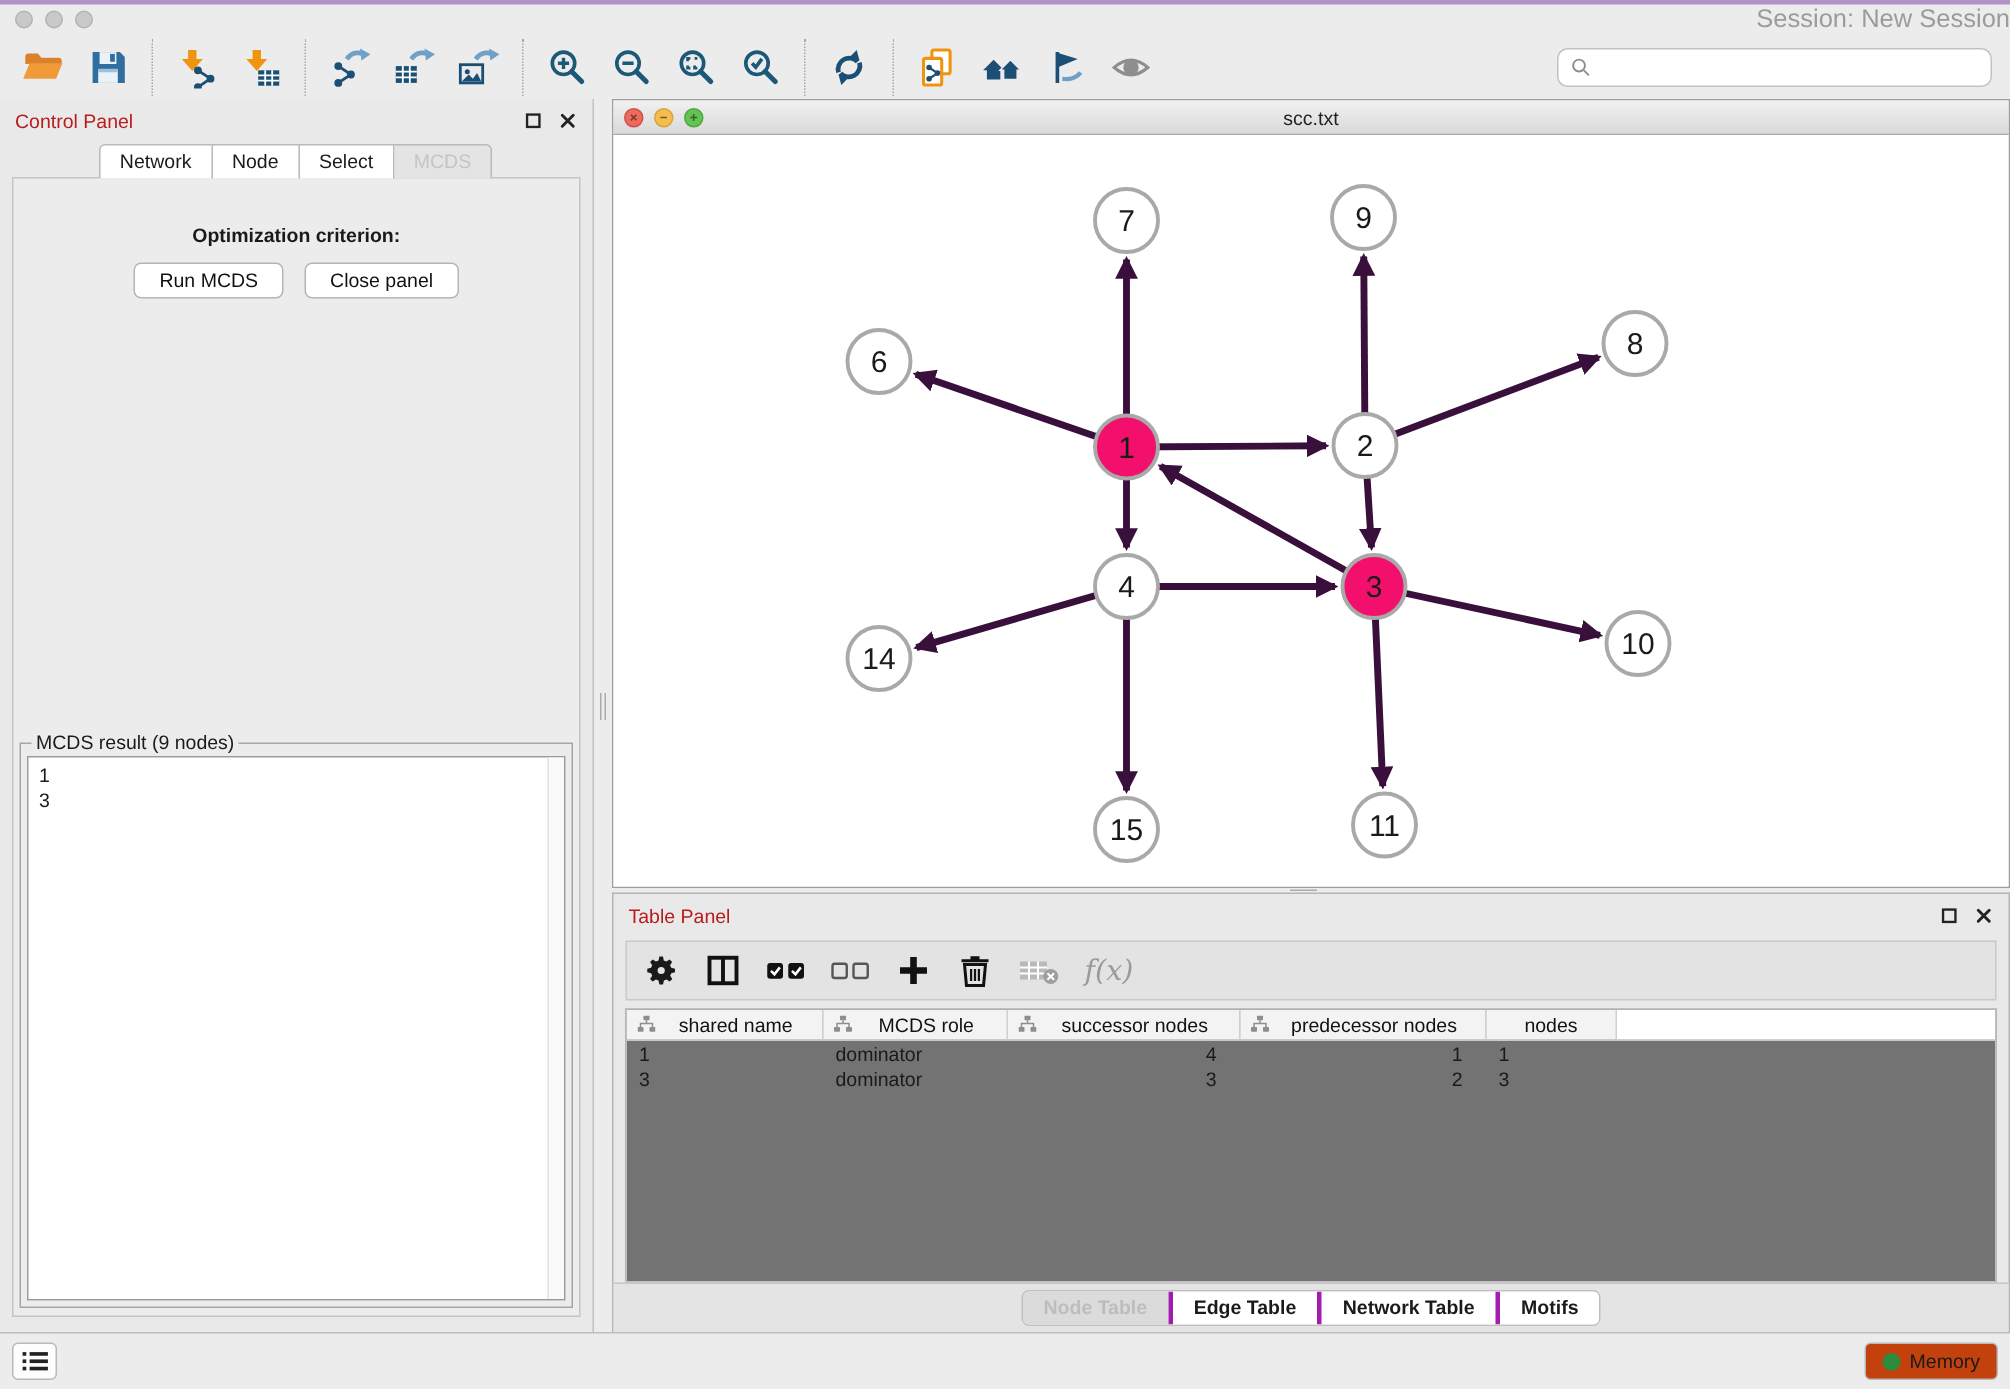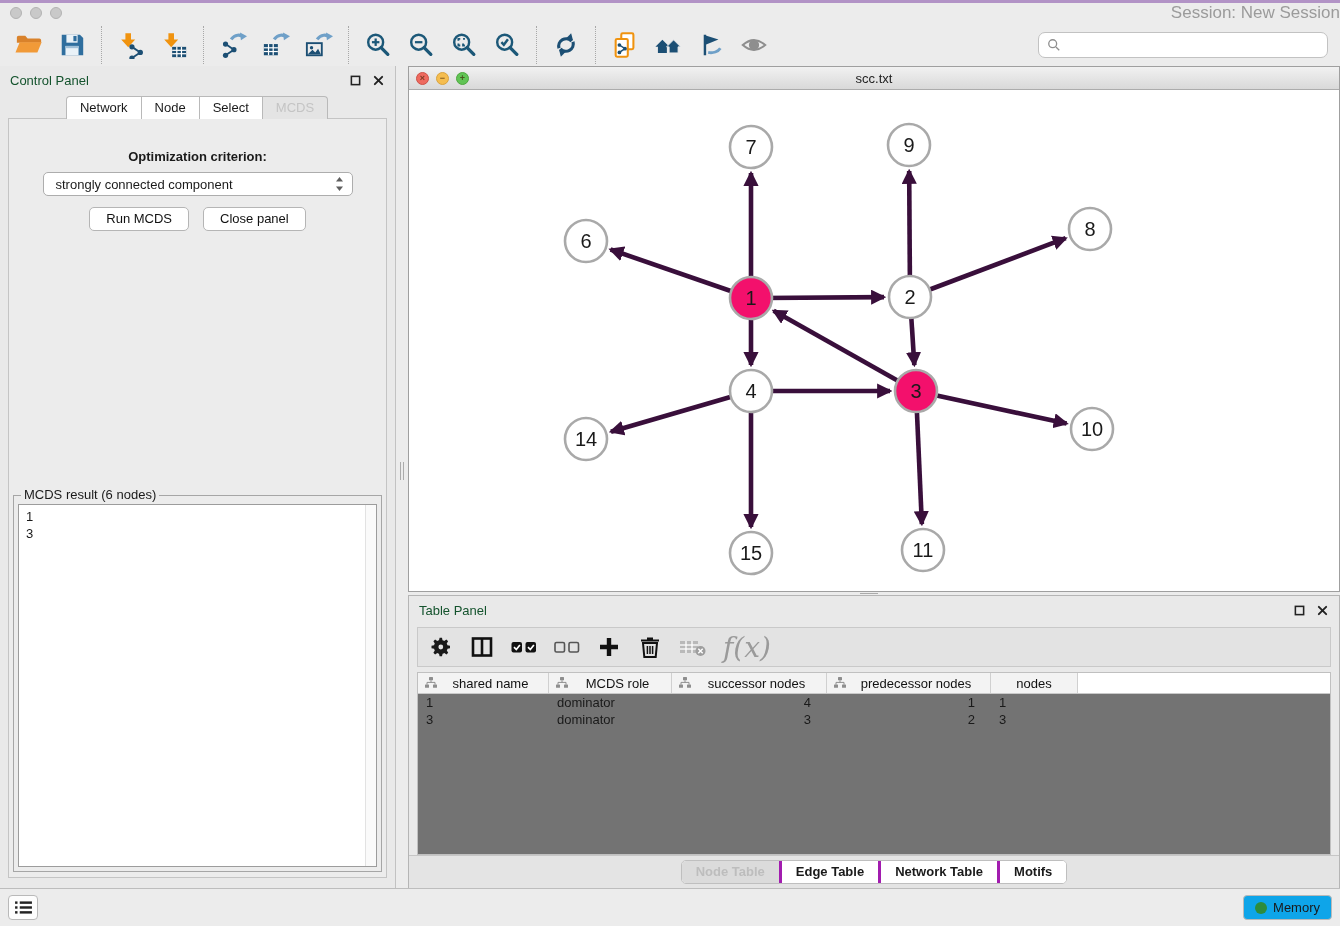--- a/index.html
+++ b/index.html
@@ -19,21 +19,21 @@
   .tgroup + .tgroup { border-left:1px dotted #A8A8A8; }
   .tbtn { width:30px; height:30px; display:flex; align-items:center; justify-content:center; cursor:default; }
   .tbtn svg { width:28px; height:28px; }
   .searchbox { margin-left:auto; margin-right:12px; width:290px; height:26px; background:#fff; border:1px solid #C2C2C2; border-radius:7px; display:flex; align-items:center; padding:0 8px; }
   .searchbox svg { width:14px; height:14px; flex:none; }
   .searchbox input { border:none; outline:none; flex:1; height:20px; margin-left:5px; font-size:13px; background:transparent; }
 
   
   .control-panel { position:absolute; left:0; top:66px; width:396px; height:822px; background:#E9E9E9; border-right:1px solid #C2C2C2; }
   .panel-head { height:28px; display:flex; align-items:center; padding:0 10px; }
-  .panel-title { font-size:13px; color:#14532d; }
+  .panel-title { font-size:13px; color:#b91c1c; }
   .panel-btns { margin-left:auto; display:flex; gap:10px; }
   .pbtn { width:13px; height:13px; display:flex; align-items:center; justify-content:center; }
   .pbtn svg { width:11px; height:11px; }
 
   .cp-tabs { position:absolute; left:0; top:30px; width:100%; display:flex; justify-content:center; }
   .cptab { background:#fff; border:1px solid #B9B9B9; border-bottom:none; padding:3px 13px 4px; font-size:13px; margin-left:-1px; position:relative; z-index:2; }
   .cptab:first-child { border-top-left-radius:4px; }
   .cptab:last-child { border-top-right-radius:4px; }
   .cptab.selected { background:#E4E4E4; color:#C4C4C4; }
 
@@ -63,40 +63,40 @@
   .jdot.green { background:#61C455; border:1px solid #4EA73F; }
   .net-title { position:absolute; left:0; right:0; text-align:center; font-size:13px; color:#222; }
   .net-canvas { flex:1; position:relative; background:#fff; }
   .net-canvas svg { position:absolute; inset:0; width:100%; height:100%; }
 
   
   .table-panel { position:absolute; left:408px; top:595px; width:932px; height:293px; background:#E9E9E9; border:1px solid #B5B5B5; border-bottom:none; }
   .tp-toolbar { position:absolute; left:8px; right:8px; top:31px; height:40px; background:#E3E3E3; border:1px solid #C9C9C9; display:flex; align-items:center; gap:17px; padding-left:11px; }
   .tpbtn { display:flex; align-items:center; justify-content:center; height:28px; }
   .tpbtn svg { height:24px; }
-  .fx { font-family:"DejaVu Serif","Liberation Serif",serif; font-style:italic; font-size:28px; color:#9A9A9A; }
+  .fx { font-family:"DejaVu Serif","Liberation Serif",serif; font-style:italic; font-size:19px; color:#9A9A9A; }
   .tp-table { position:absolute; left:8px; right:8px; top:76px; bottom:33px; background:#737373; border:1px solid #C0C0C0; overflow:hidden; }
   .thead { display:flex; height:21px; border-bottom:1px solid #C9C9C9; }
   .th { background:#F3F3F3; border-right:1px solid #D0D0D0; display:flex; align-items:center; padding:0 4px; flex:none; }
   .th .th-label { flex:1; text-align:center; font-size:13px; color:#111; }
   .th svg { flex:none; margin-left:3px; }
   .th-filler { flex:1; background:#fff; }
   .trow { display:flex; height:17px; align-items:center; }
   .td { flex:none; font-size:13px; padding:0 8px; overflow:hidden; white-space:nowrap; }
   .td.right { text-align:right; padding-right:16px; }
   .tp-bottom { position:absolute; left:0; right:0; bottom:0; height:33px; background:#E4E4E4; border-top:1px solid #C6C6C6; display:flex; justify-content:center; align-items:center; }
   .seg { display:flex; border:1px solid #BFBFBF; border-radius:5px; overflow:hidden; background:#fff; }
   .segtab { padding:3px 14px 4px; font-size:13px; font-weight:bold; background:#fff; border-left:3px solid #a21caf; }
   .segtab:first-child { border-left:none; }
   .segtab.selected { background:#DBDBDB; color:#BDBDBD; }
 
   
   .statusbar { position:absolute; left:0; bottom:0; width:1340px; height:38px; background:#ECECEC; border-top:1px solid #BDBDBD; display:flex; align-items:center; padding:0 8px; }
   .sq-btn { width:30px; height:25px; background:#FDFDFD; border:1px solid #B9B9B9; border-radius:4px; display:flex; align-items:center; justify-content:center; }
-  .memory-btn { margin-left:auto; height:25px; background:#0ea5e9; border:1px solid #B9B9B9; border-radius:4px; display:flex; align-items:center; gap:6px; padding:0 11px; font-size:13px; }
+  .memory-btn { margin-left:auto; height:25px; background:#c2410c; border:1px solid #B9B9B9; border-radius:4px; display:flex; align-items:center; gap:6px; padding:0 11px; font-size:13px; }
   .mem-dot { width:12px; height:12px; border-radius:50%; }
 </style>
 </head>
 <body>
 
 <div class="top-strip"></div>
 
 <div class="titlebar">
   <div class="traffic">
     <span class="tl-dot"></span>
@@ -296,33 +296,26 @@
     </span>
   </div>
   <div class="cp-tabs" id="cp-tabs">
       <span class="cptab">Network</span>
       <span class="cptab">Node</span>
       <span class="cptab">Select</span>
       <span class="cptab selected">MCDS</span>
     </div>
   <div class="cp-content">
     <div class="opt-label">Optimization criterion:</div>
-    <div class="combo">
-      <span class="combo-text">strongly connected component</span>
-      <svg width="9" height="16" viewBox="0 0 9 16">
-          <path d="M4.5 1 L8 5.6 H1 Z" fill="#5E5E5E"></path>
-          <path d="M4.5 15 L1 10.4 H8 Z" fill="#5E5E5E"></path>
-        </svg>
-    </div>
     <div class="btn-row">
       <button class="push-btn">Run MCDS</button>
       <button class="push-btn">Close panel</button>
     </div>
     <div class="groupbox">
-      <span class="groupbox-label">MCDS result (6 nodes)</span>
+      <span class="groupbox-label">MCDS result (9 nodes)</span>
       <div class="mcds-list" id="mcds-list">1
 3</div>
       <div class="mcds-scroll"></div>
     </div>
   </div>
 </div>
 
 <div class="vhandle"></div>
 <div class="hhandle"></div>
 

